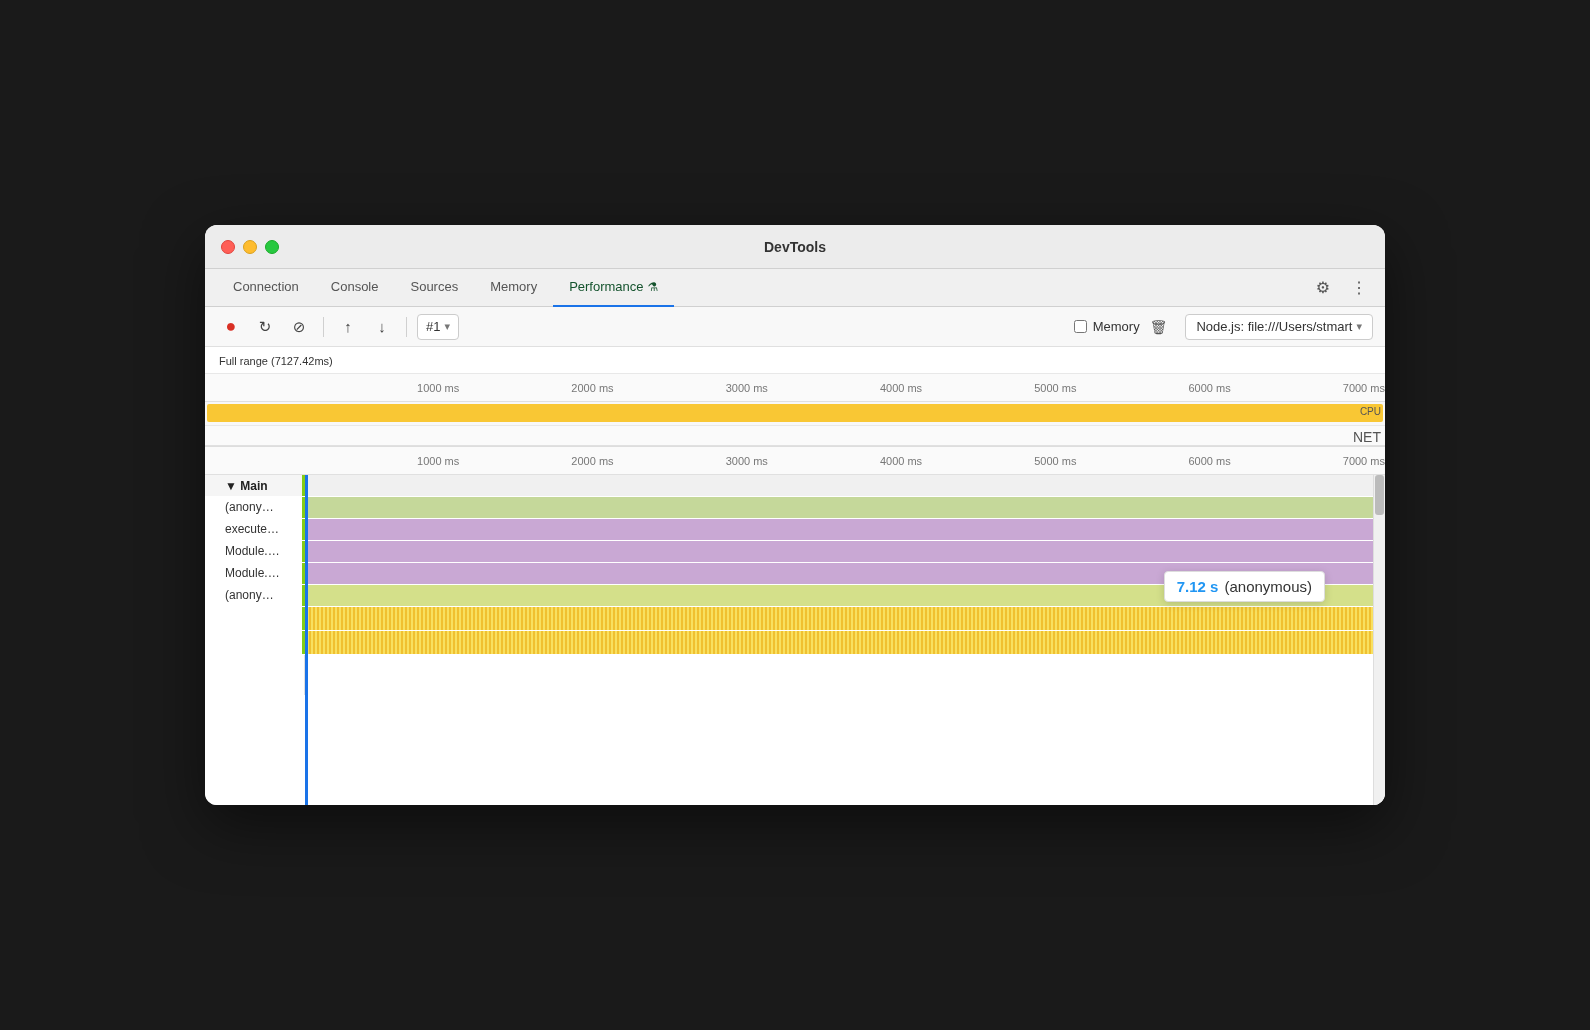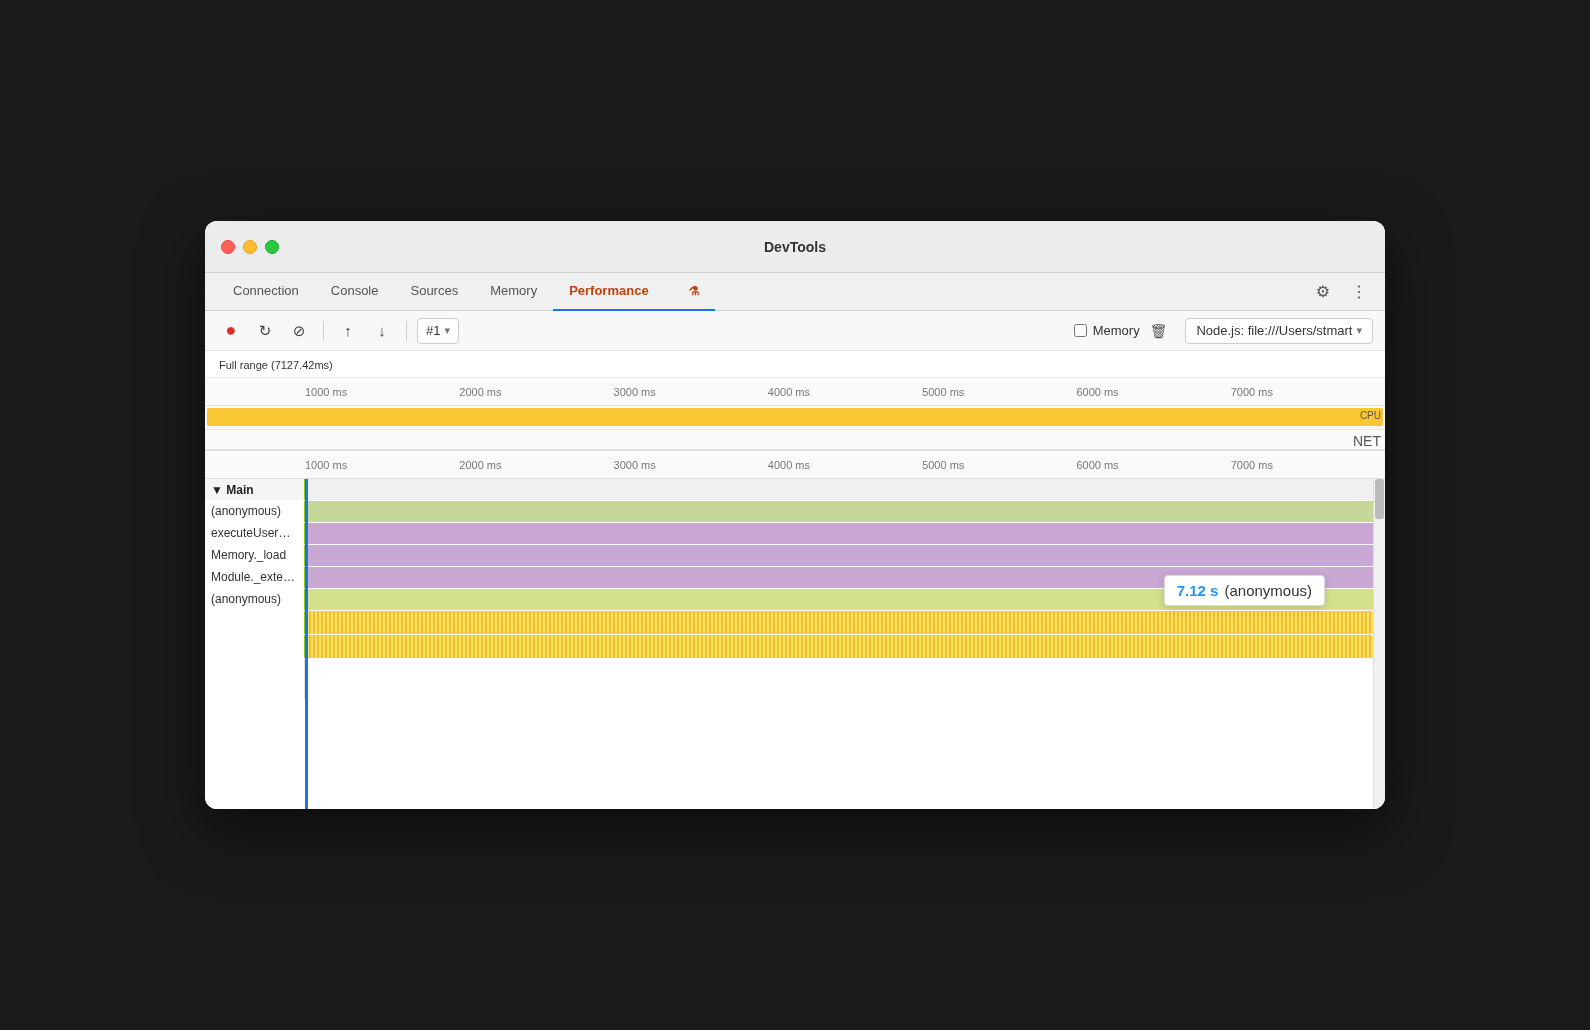--- a/index.html
+++ b/index.html
@@ -15,21 +15,21 @@
       width: 1180px;
       background: #f5f5f5;
       border-radius: 12px;
       overflow: hidden;
       box-shadow: 0 20px 60px rgba(0,0,0,0.5);
     }
     
     .titlebar {
       background: #ececec;
       border-bottom: 1px solid #d0d0d0;
-      height: 52px;
+      height: 44px;
       display: flex;
       align-items: center;
       padding: 0 16px;
       position: relative;
     }
     .traffic-lights {
       display: flex;
       gap: 8px;
       align-items: center;
     }
@@ -59,24 +59,23 @@
       height: 38px;
       display: flex;
       align-items: center;
       font-size: 13px;
       color: #555;
       cursor: pointer;
       border-bottom: 2px solid transparent;
       white-space: nowrap;
     }
     .tab.active {
-      color: #c2410c;
+      color: #14532d;
       border-bottom: 2px solid #1a73e8;
-      font-weight: 700;
-      gap: 36px;
+      font-weight: 400;
     }
     .tab-icon {
       margin-left: 4px;
       font-size: 12px;
     }
     .tabbar-right {
       margin-left: auto;
       display: flex;
       align-items: center;
       gap: 8px;
@@ -184,21 +183,21 @@
     }
     .ruler-marks {
       display: flex;
       flex: 1;
       align-items: center;
     }
     .ruler-mark {
       flex: 1;
       font-size: 11px;
       color: #777;
-      text-align: left;
+      text-align: right;
     }
     .cpu-bar-row {
       height: 24px;
       background: #f8f8f8;
       position: relative;
       border-bottom: 1px solid #e8e8e8;
     }
     .cpu-bar {
       position: absolute;
       top: 2px;
@@ -253,23 +252,23 @@
       align-items: stretch;
       height: 22px;
       border-bottom: 1px solid rgba(255,255,255,0.3);
       position: relative;
     }
     .flame-label {
       width: 100px;
       min-width: 100px;
       font-size: 12px;
       color: #333;
-      padding: 3px 6px;
+      padding: 3px 20px;
       background: white;
-      border-right: 1px solid #84cc16;
+      border-right: 3px solid #84cc16;
       white-space: nowrap;
       overflow: hidden;
       text-overflow: ellipsis;
       z-index: 2;
     }
     .flame-label.section-header {
       font-weight: 600;
       color: #222;
       background: #f5f5f5;
     }
@@ -497,21 +496,21 @@
           <div class="flame-label">executeUserEntryPoint</div>
           <div class="flame-bar-area row-purple"></div>
 
           <div class="tooltip">
             <span class="tooltip-time">7.12 s</span>
             <span>(anonymous)</span>
           </div>
         </div>
 
         <div class="flame-row">
-          <div class="flame-label">Memory._load</div>
+          <div class="flame-label">Module._load</div>
           <div class="flame-bar-area row-purple"></div>
         </div>
 
 
         <div class="flame-row">
           <div class="flame-label">Module._extensions..js</div>
           <div class="flame-bar-area row-purple"></div>
         </div>
 
 

